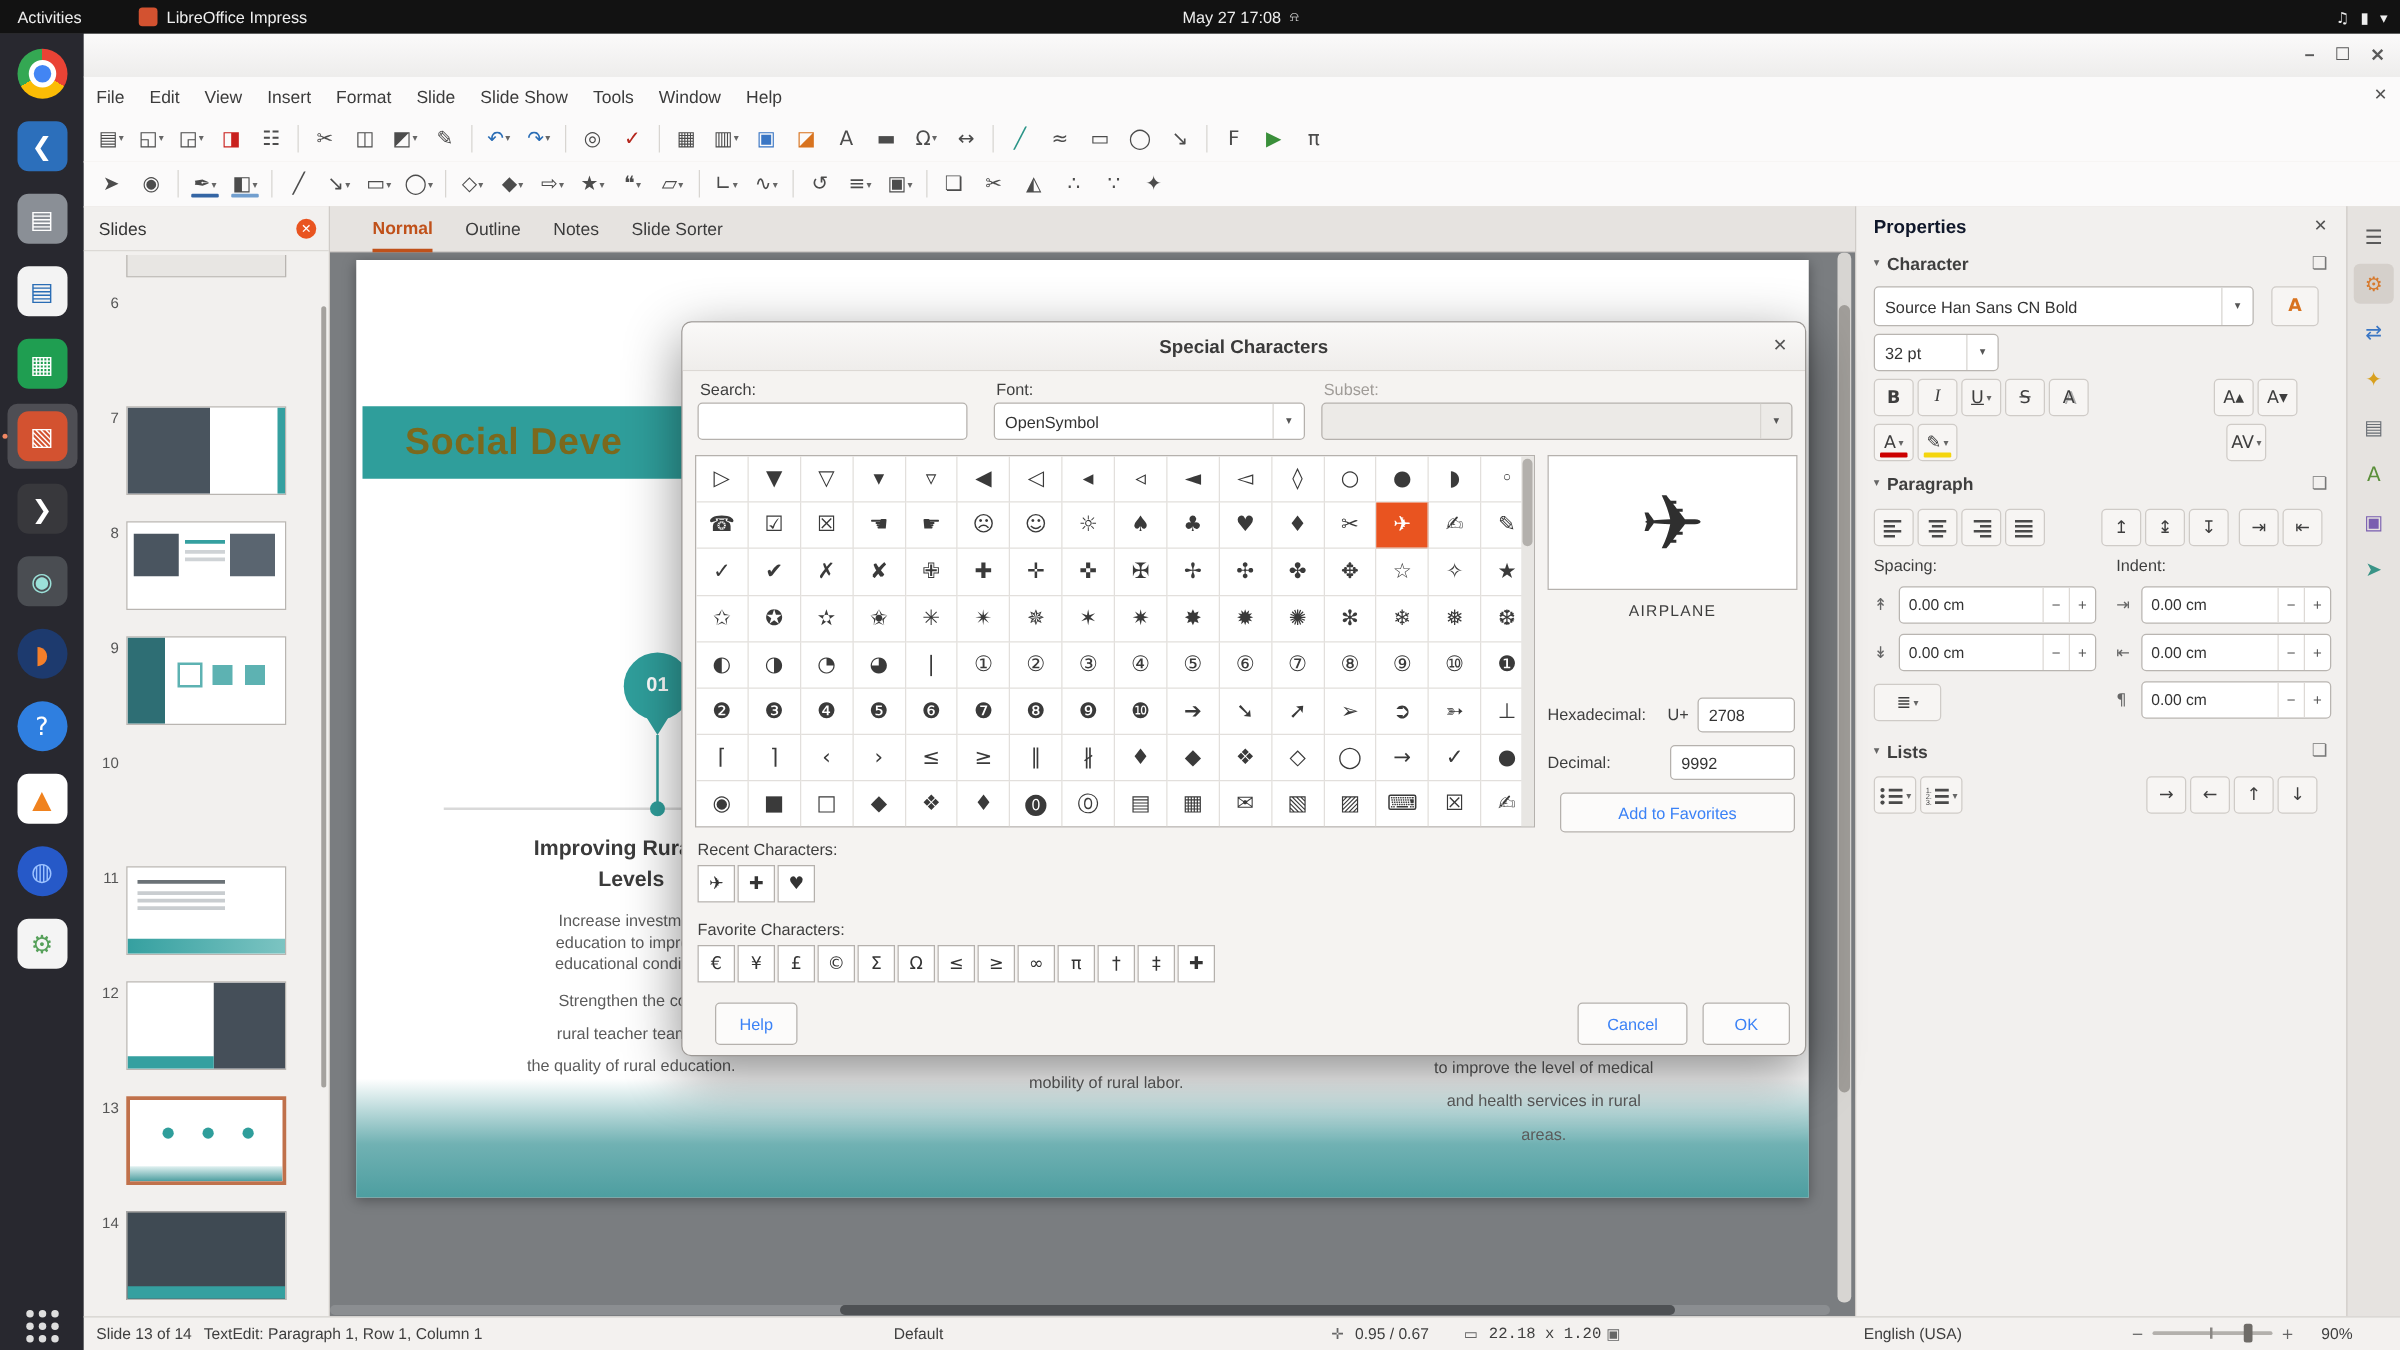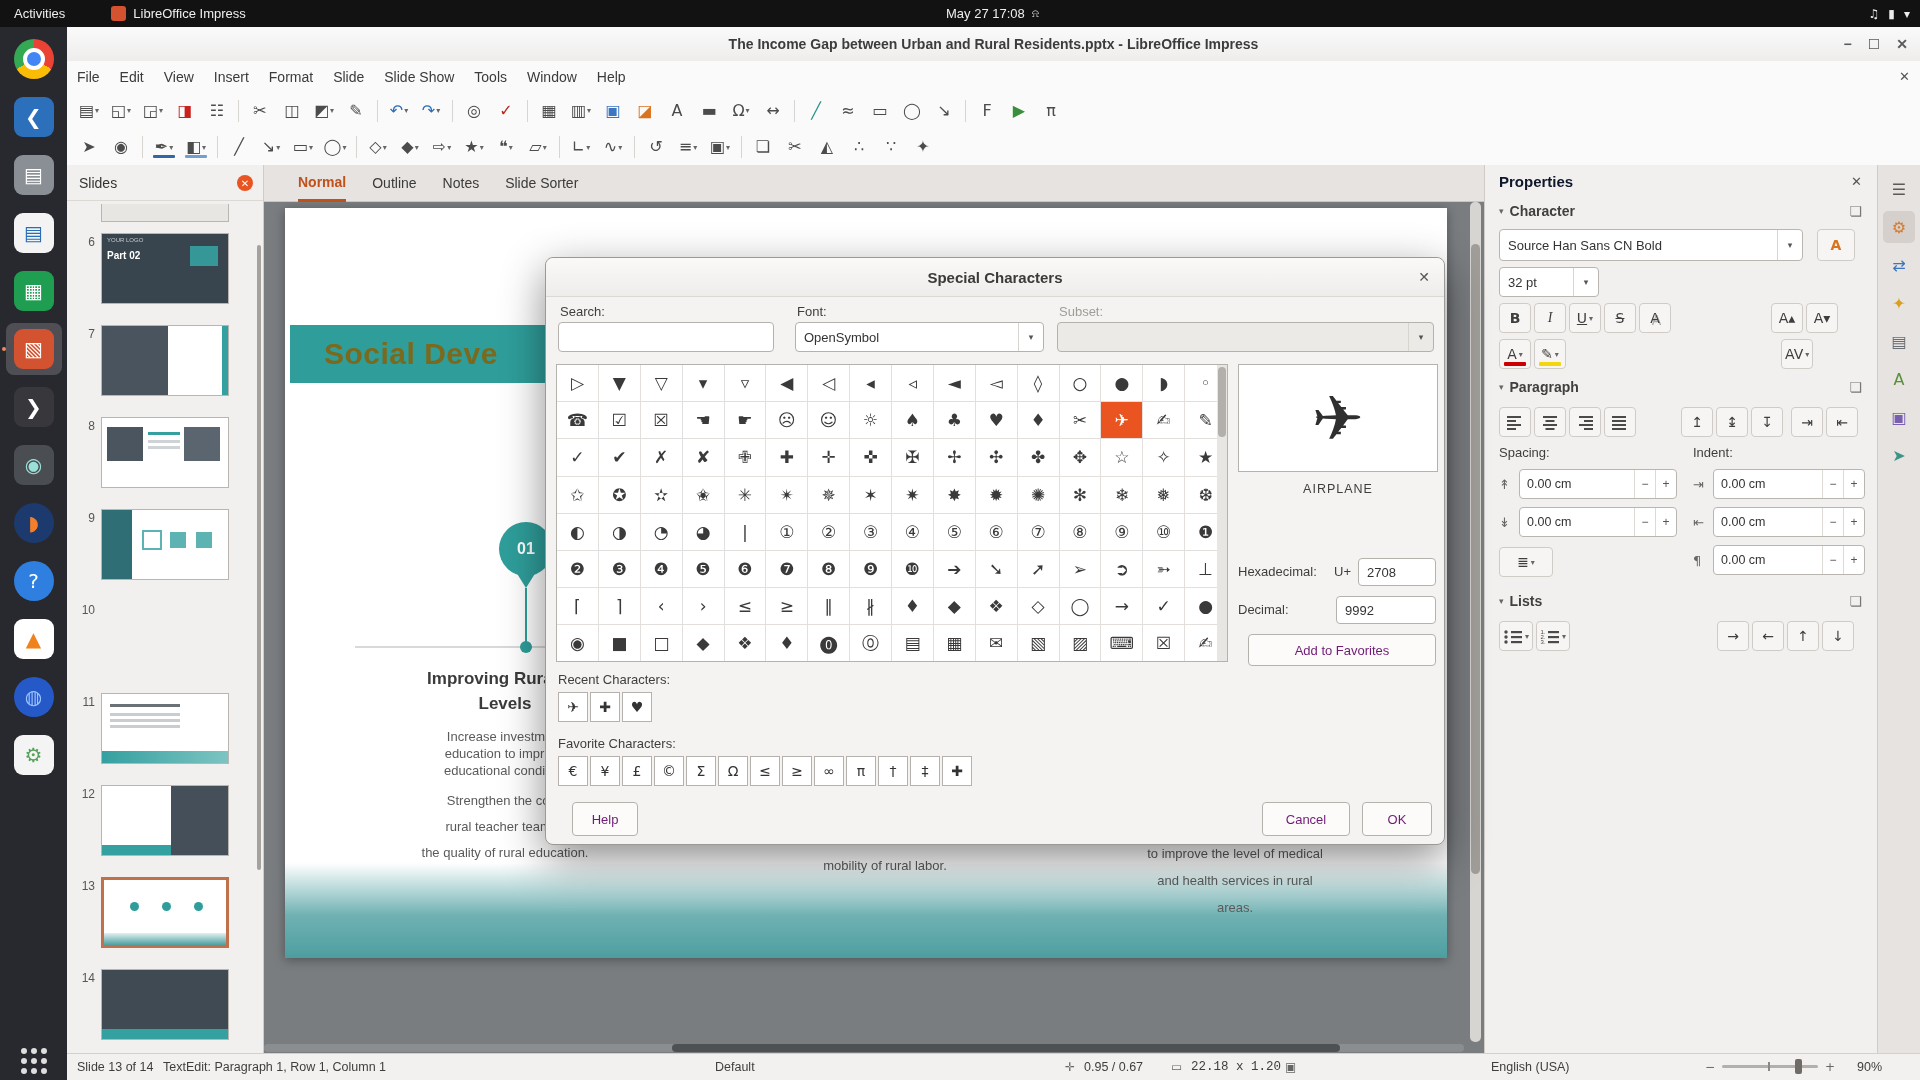--- a/index.html
+++ b/index.html
@@ -164,21 +164,21 @@
     display:grid;grid-template-columns:repeat(16,1fr);grid-auto-rows:37.2px;box-sizing:border-box;overflow:hidden;}
   .char-cell{border-right:1px solid #e2dfdc;border-bottom:1px solid #e2dfdc;display:flex;align-items:center;justify-content:center;
     font-size:17px;color:#3a3a3a;font-family:"DejaVu Sans",sans-serif;}
   .char-cell.selected{background:#e95420;color:#fff;}
   #grid-scroll{position:absolute;left:671px;top:107px;width:10px;height:296px;background:#e8e6e3;}
   #grid-scroll-thumb{position:absolute;left:1px;right:1px;top:2px;height:70px;background:#b3b0ac;border-radius:4px;}
   #preview-box{position:absolute;left:692px;top:106px;width:200px;height:108px;background:#fff;border:1px solid #b5b1ad;
     display:flex;align-items:center;justify-content:center;box-sizing:border-box;}
   #preview-glyph{font-size:62px;color:#2f2f2f;font-family:"DejaVu Sans",sans-serif;}
   #preview-name{position:absolute;left:692px;top:224px;width:200px;text-align:center;font-size:12.5px;color:#3e3e3e;letter-spacing:1px;}
-  .mini-btn{background:#fcfbfa;border:1px solid #b5b1ad;border-radius:4px;display:flex;align-items:center;justify-content:center;font-size:13px;color:#701a75;position:absolute;box-sizing:border-box;}
+  .mini-btn{background:#fcfbfa;border:1px solid #b5b1ad;border-radius:4px;display:flex;align-items:center;justify-content:center;font-size:13px;color:#3b82f6;position:absolute;box-sizing:border-box;}
   .mini-cell{width:30px;height:30px;background:#fff;border:1px solid #b5b1ad;display:inline-flex;align-items:center;justify-content:center;
     font-size:14px;margin-right:2px;font-family:"DejaVu Sans",sans-serif;color:#333;box-sizing:border-box;}
 </style>
 </head>
 <body>
 
 <div id="screen">
 
   <div id="topbar">
     <span id="tb-activities">Activities</span>
@@ -236,21 +236,20 @@
           <div class="dock-icon round" style="background: rgb(38, 89, 200); color: rgb(156, 194, 255);">◍</div>
         </div>
         <div class="dock-item">
           <div class="dock-icon" style="background: rgb(244, 244, 244); color: rgb(86, 160, 90);">⚙</div>
         </div>
       </div>
     <div id="show-apps"></div>
   </div>
 
   <div id="titlebar">
-    <span>The Income Gap between Urban and Rural Residents.pptx - LibreOffice Impress</span>
     <span id="win-btns">
       <span>−</span>
       <span class="glyph">☐</span>
       <span>✕</span>
     </span>
   </div>
 
   <div id="menubar">
     <span id="menubar-items" style="display:flex;">
         <div class="menu-item">File</div>
@@ -476,24 +475,20 @@
       <span>Slides</span>
       <span id="slides-close">✕</span>
     </div>
     <div id="slide-thumbs">
         <div class="thumb-row partial" style="top: 39px;">
           <div class="thumb-num"></div>
           <div class="thumb-card v-partial"></div>
         </div>
         <div class="thumb-row" style="top: 68px;">
           <div class="thumb-num">6</div>
-          <div class="thumb-card v-part">
-            <div class="pt-logo">YOUR LOGO</div>
-            <div class="pt-label">Part 02</div>
-          </div>
         </div>
         <div class="thumb-row" style="top: 160px;">
           <div class="thumb-num">7</div>
           <div class="thumb-card v-photo"></div>
         </div>
         <div class="thumb-row" style="top: 252px;">
           <div class="thumb-num">8</div>
           <div class="thumb-card v-grid"></div>
         </div>
         <div class="thumb-row" style="top: 344px;">

